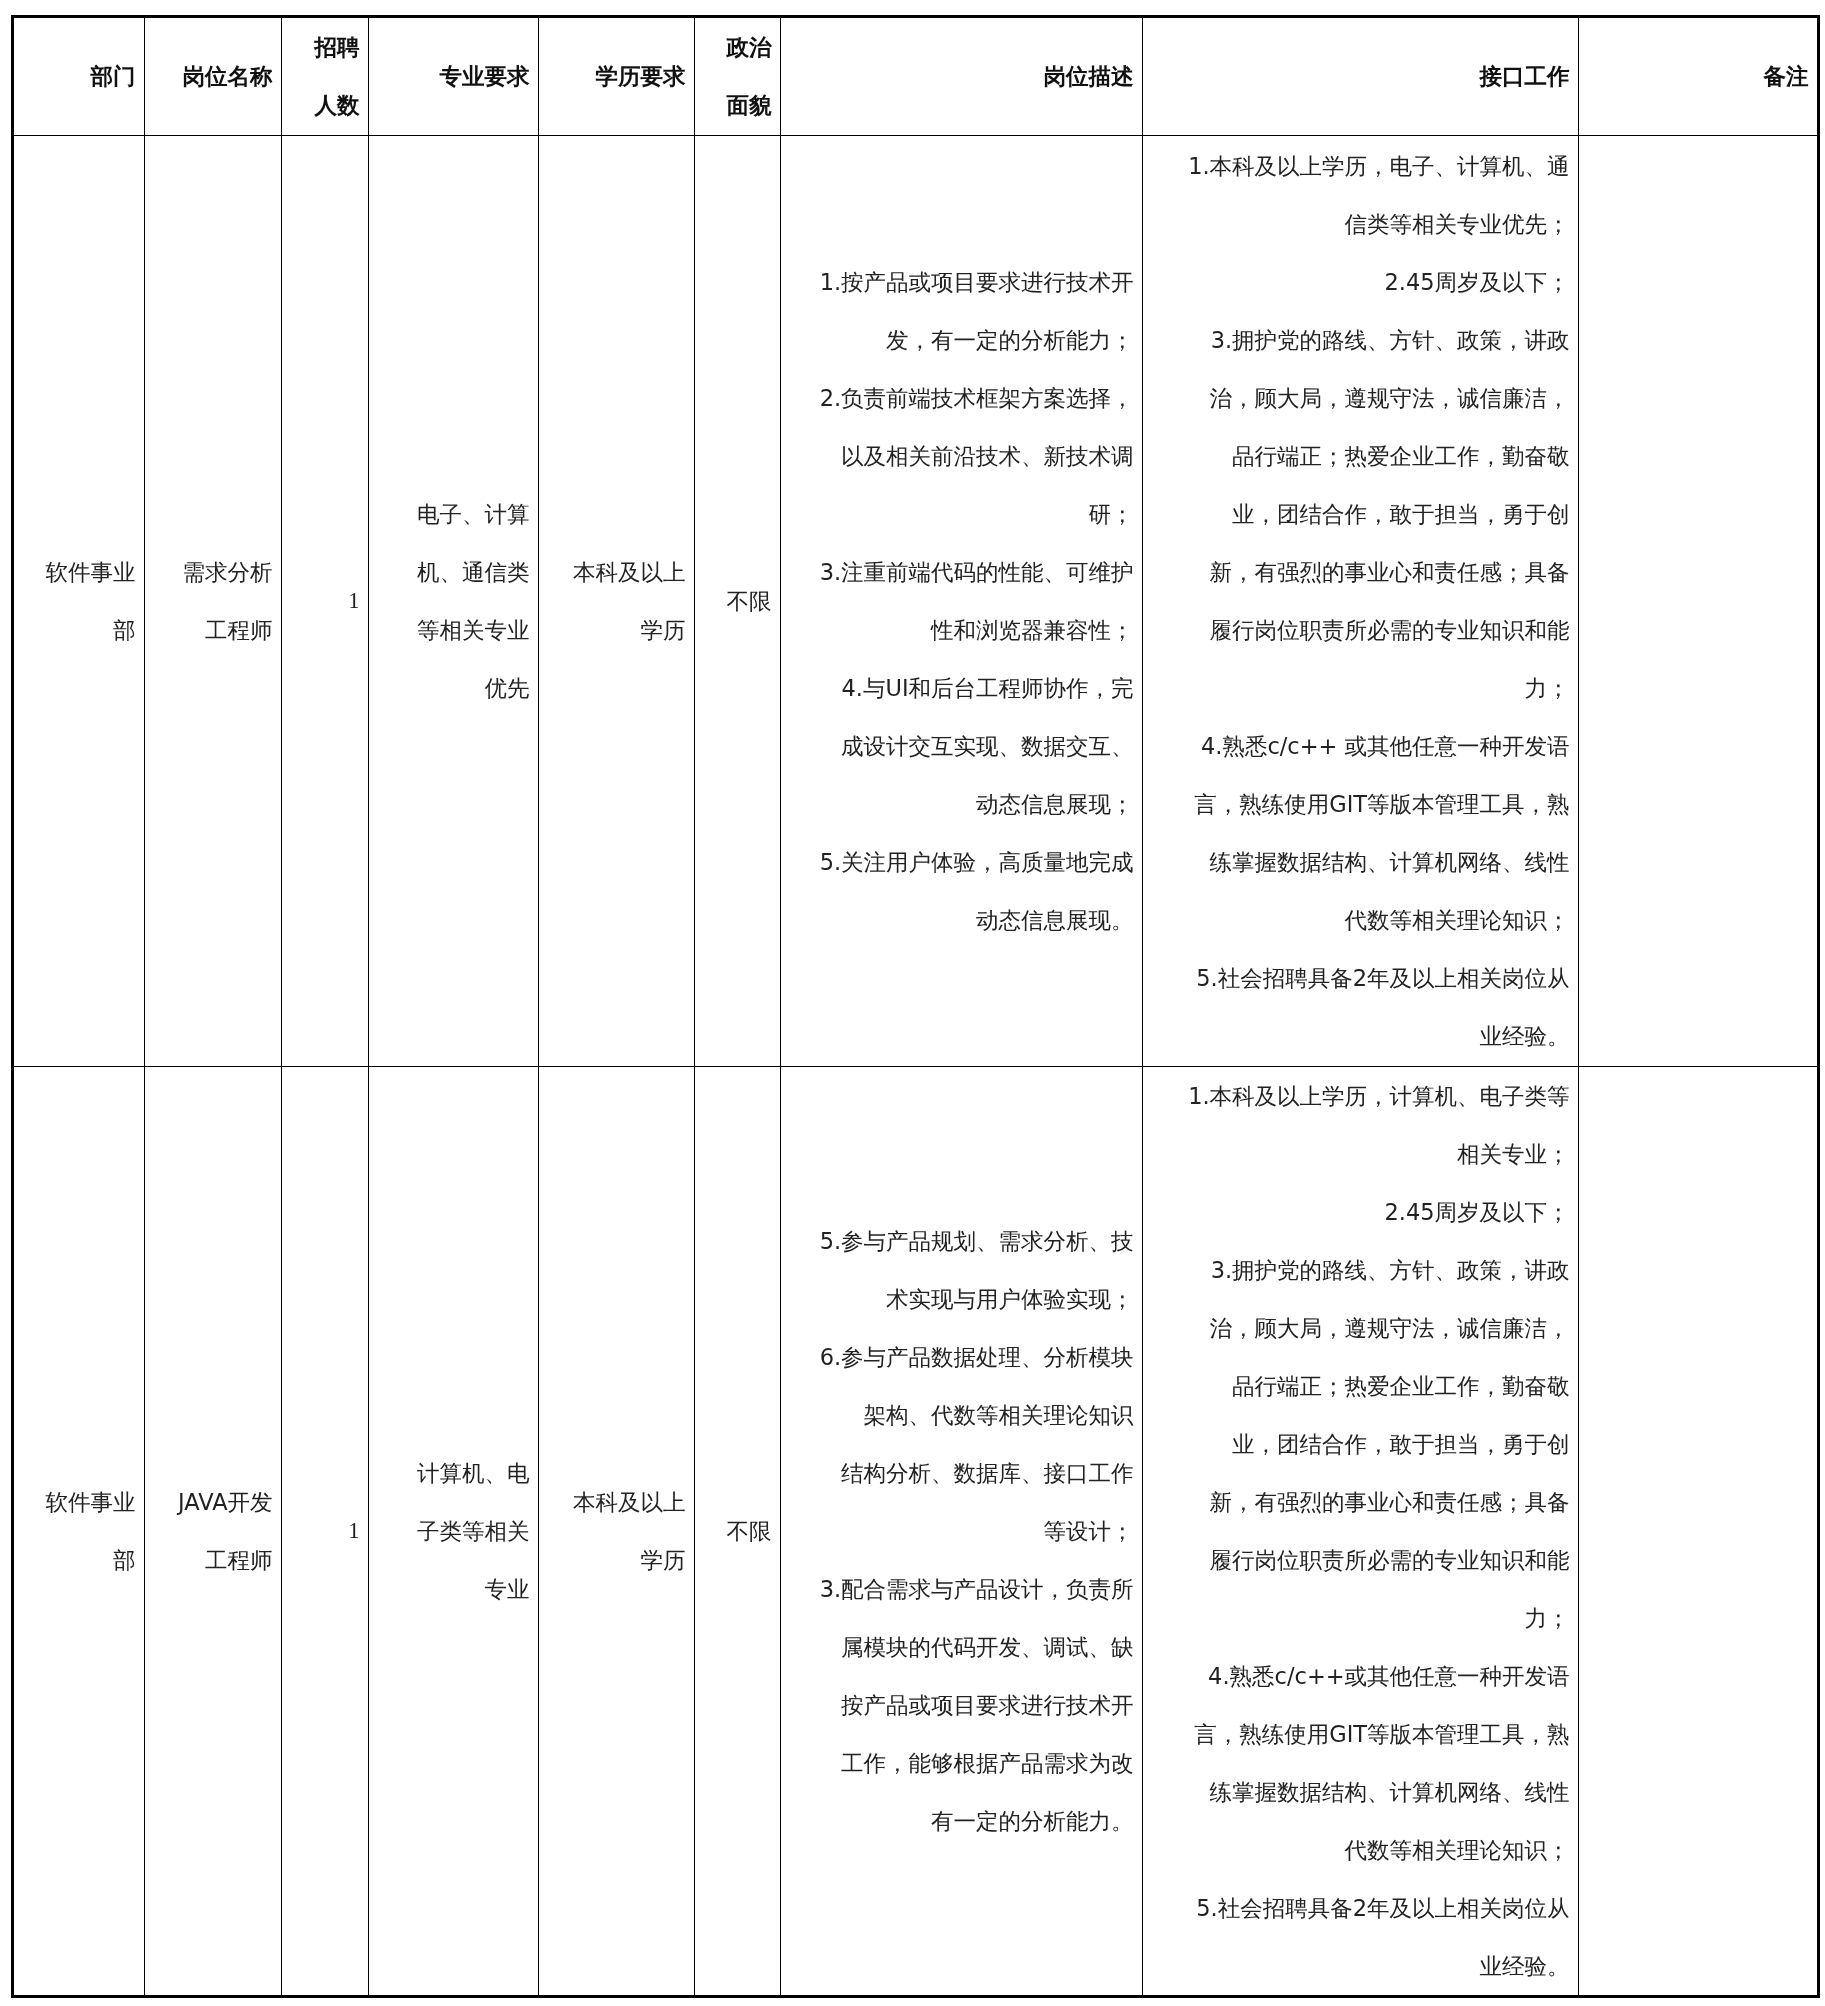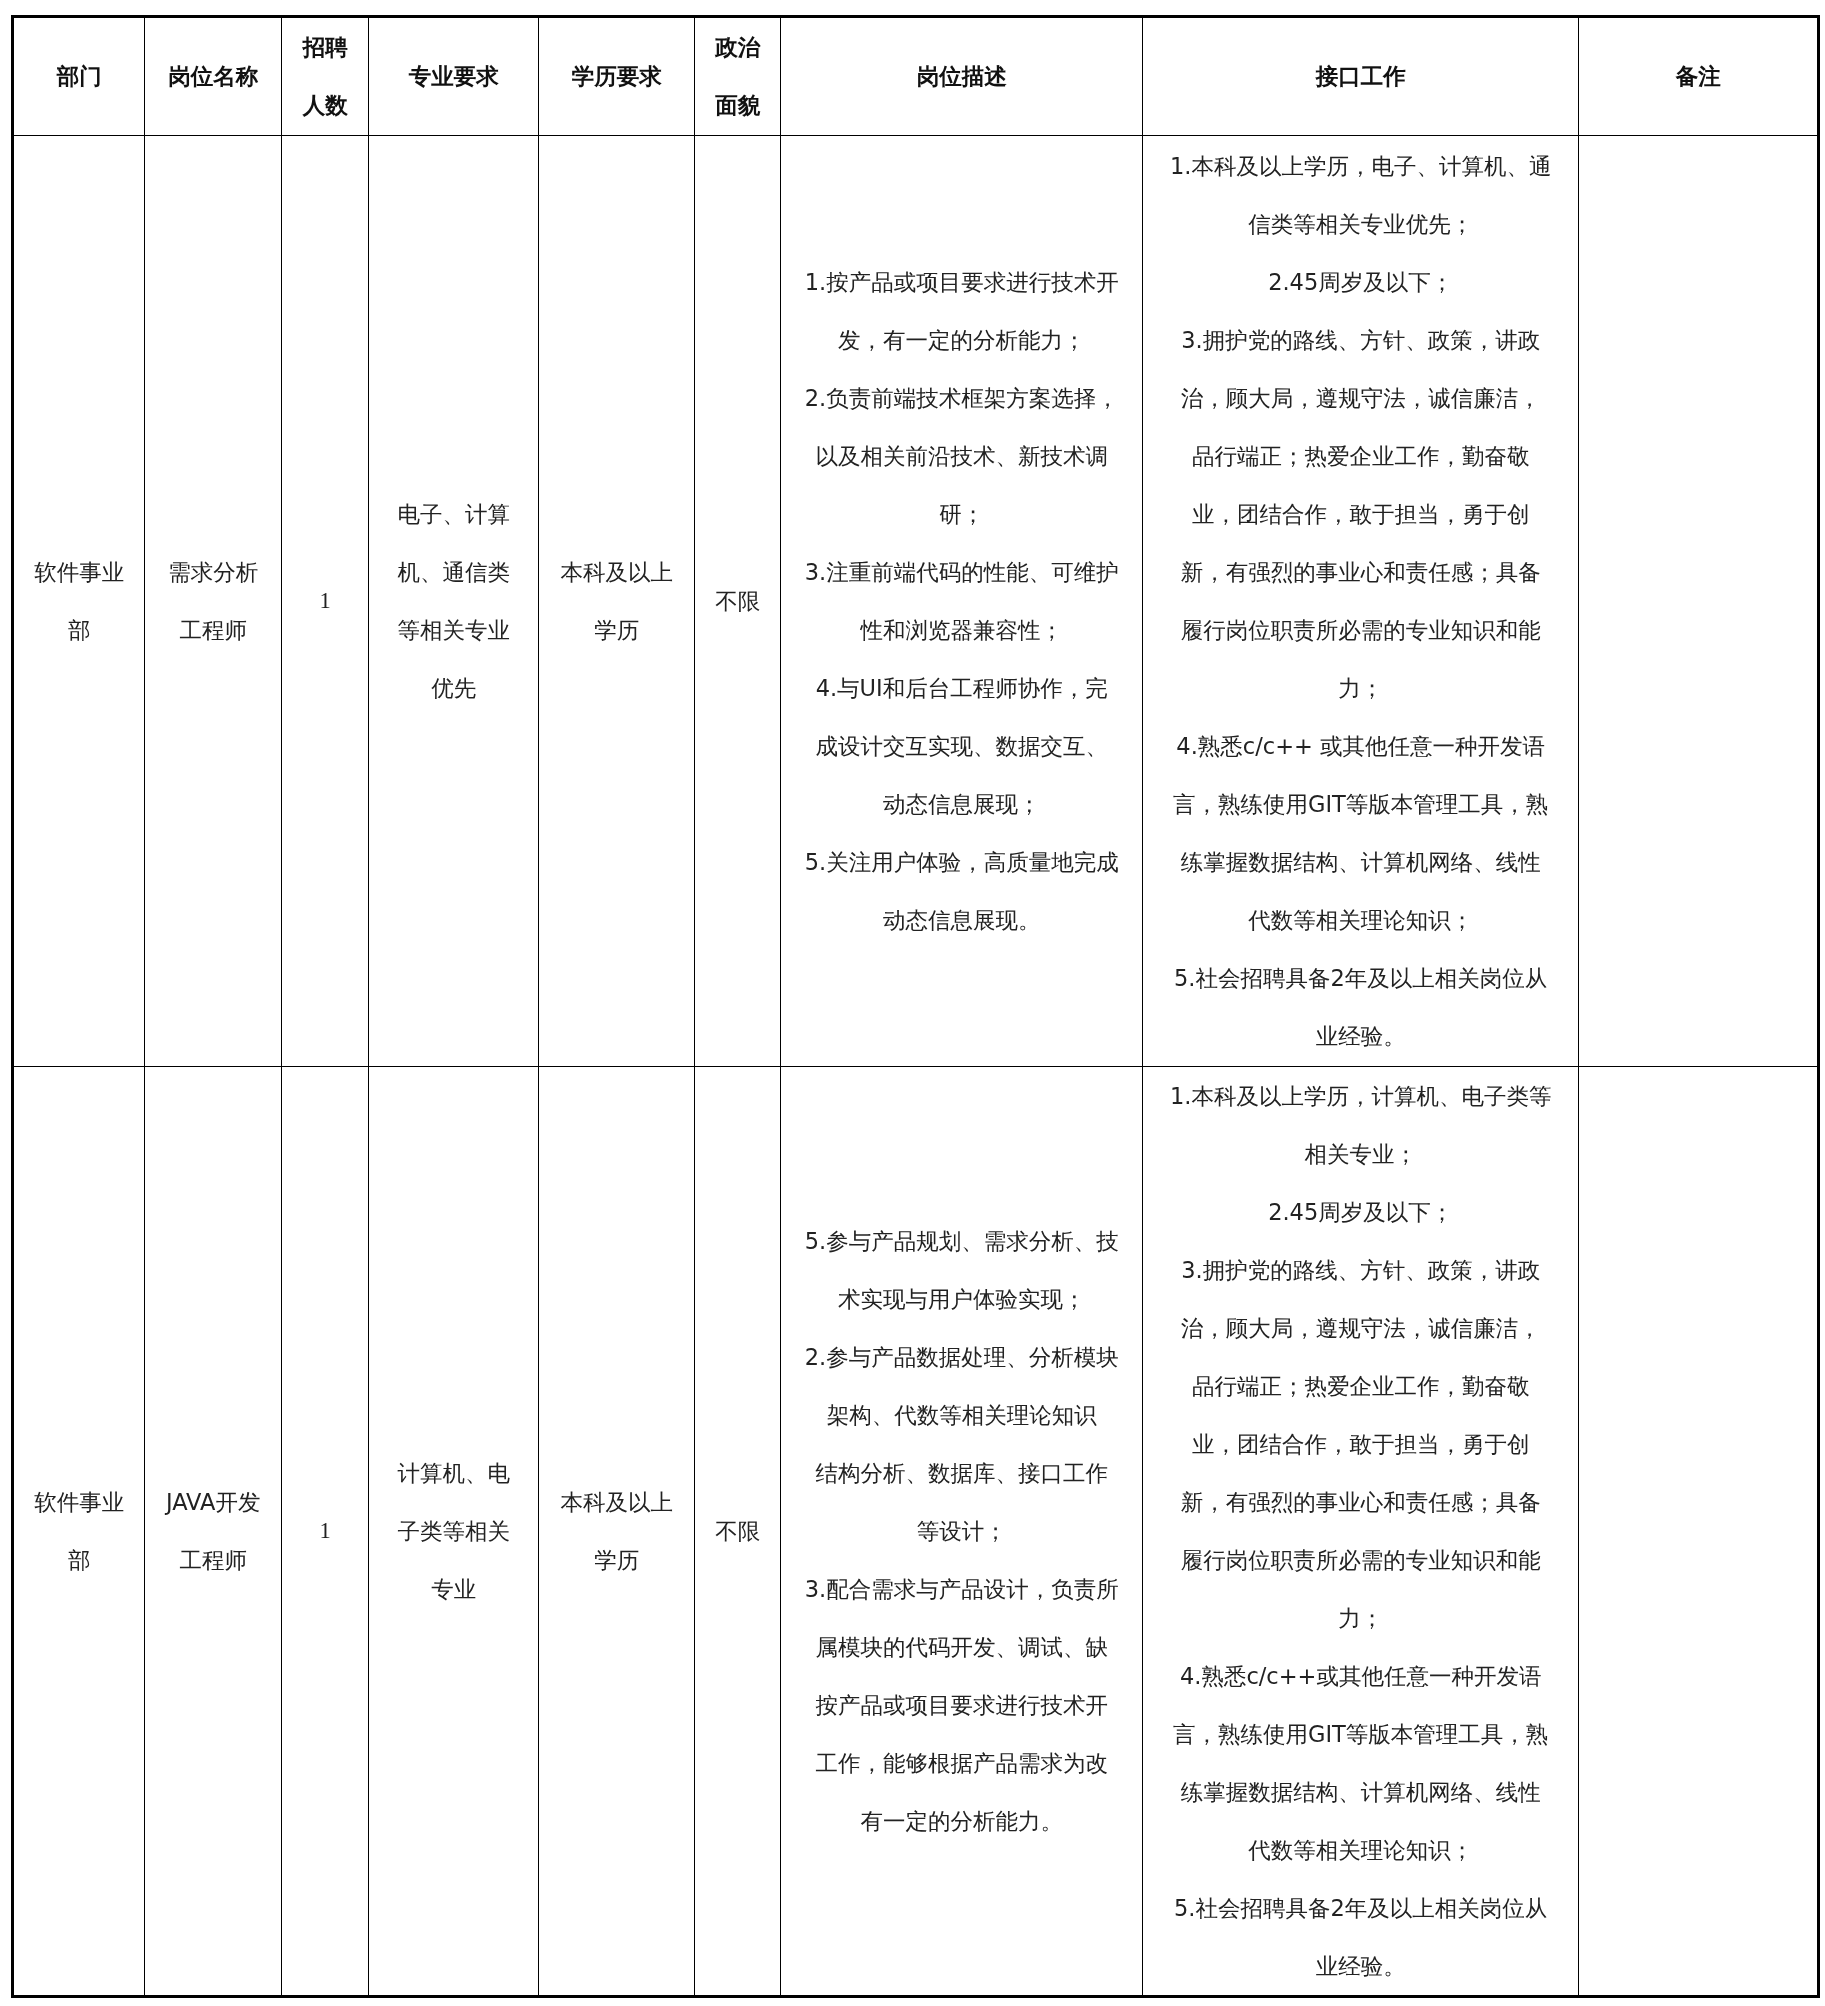--- a/index.html
+++ b/index.html
@@ -3,21 +3,21 @@
 <meta charset="utf-8">
 <style>
   html, body { margin: 0; padding: 0; background: #ffffff; }
   body { width: 1825px; height: 2006px; position: relative; overflow: hidden;
          font-family: "DejaVu Sans", "Liberation Sans", sans-serif; color: #222; }
   table.recruit {
     position: absolute; left: 11.2px; top: 14.7px;
     width: 1808px; border-collapse: collapse; table-layout: fixed;
   }
   table.recruit td, table.recruit th {
-    border: 1.7px solid #000; text-align: center; vertical-align: middle;
+    border: 1.7px solid #000; text-align: right; vertical-align: middle;
     padding: 0 8.6px; font-size: 22.5px; line-height: 58px; word-break: break-all;
   }
   table.recruit { border: 3.5px solid #000; }
   th { font-weight: bold; color: #111; font-size: 23px; }
   tr.head { height: 119px; }
   tr.head th { line-height: 58px; }
   tr.row1 { height: 931px; }
   tr.row2 { height: 930px; }
   .num { font-family: "Liberation Serif", serif; }
   .lines div { white-space: nowrap; }
@@ -153,21 +153,21 @@
     <td class="lines">
       <div>本科及以上</div>
       <div>学历</div>
     </td>
     <td>
       <span>不限</span>
     </td>
     <td class="lines wide">
       <div>5.参与产品规划、需求分析、技</div>
       <div>术实现与用户体验实现；</div>
-      <div>2.参与产品数据处理、分析模块</div>
+      <div>6.参与产品数据处理、分析模块</div>
       <div>架构、代数等相关理论知识</div>
       <div>结构分析、数据库、接口工作</div>
       <div>等设计；</div>
       <div>3.配合需求与产品设计，负责所</div>
       <div>属模块的代码开发、调试、缺</div>
       <div>按产品或项目要求进行技术开</div>
       <div>工作，能够根据产品需求为改</div>
       <div>有一定的分析能力。</div>
     </td>
     <td class="lines wide">

